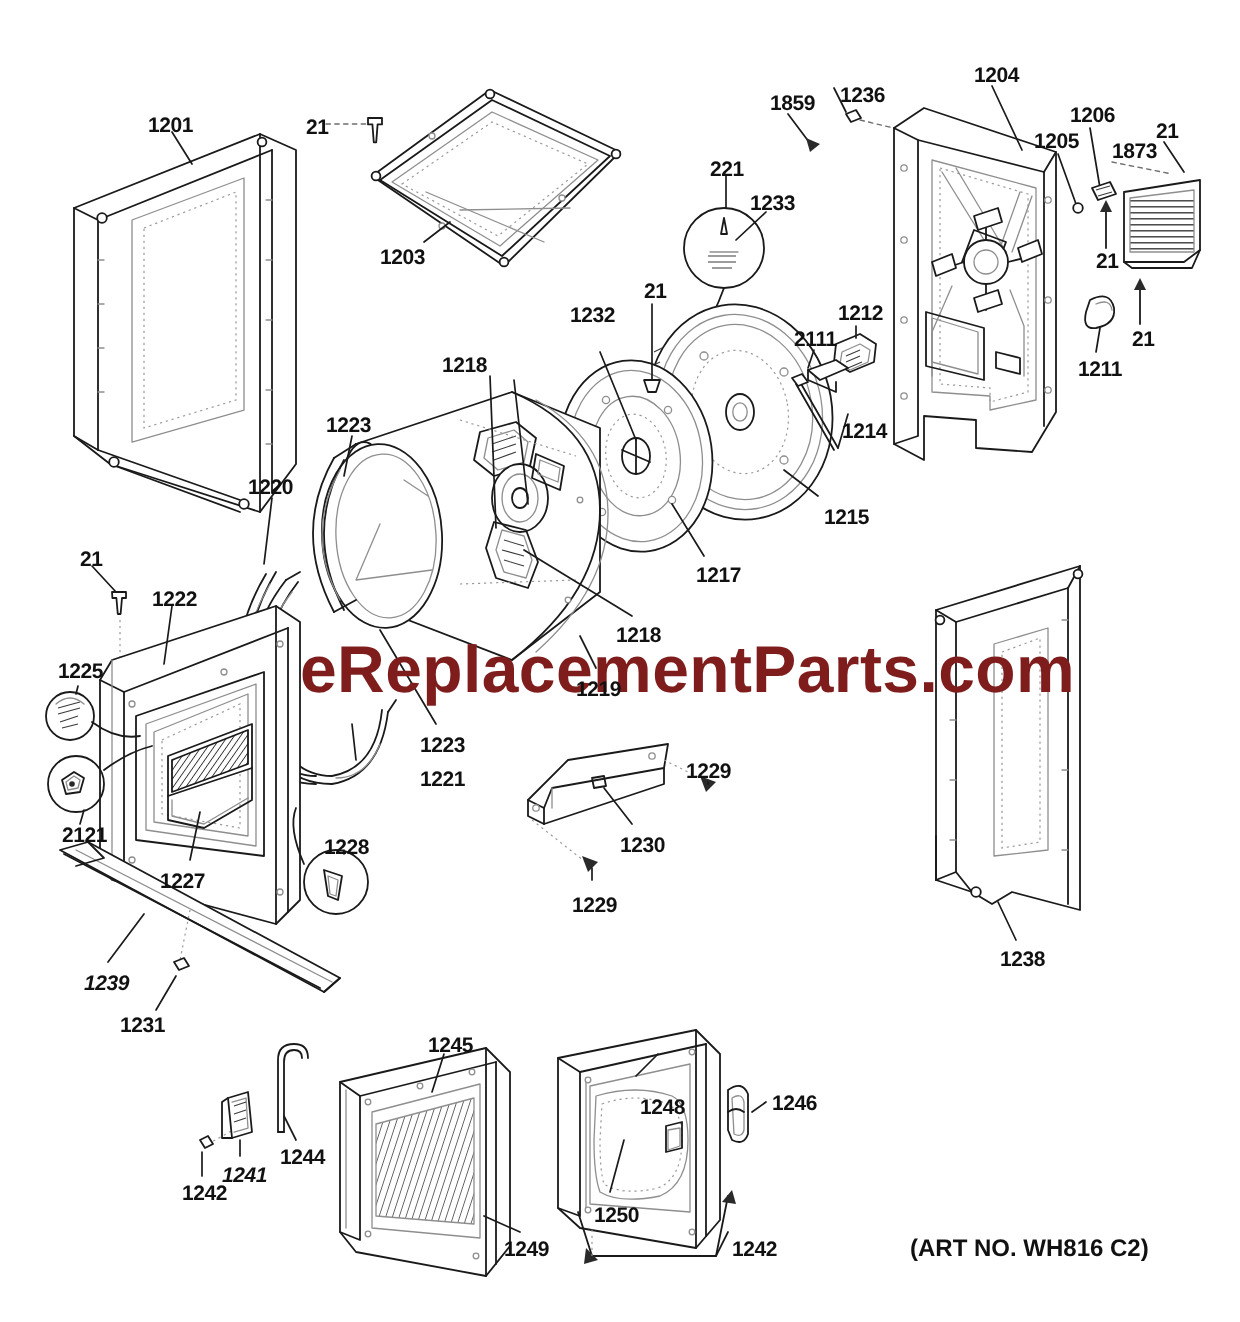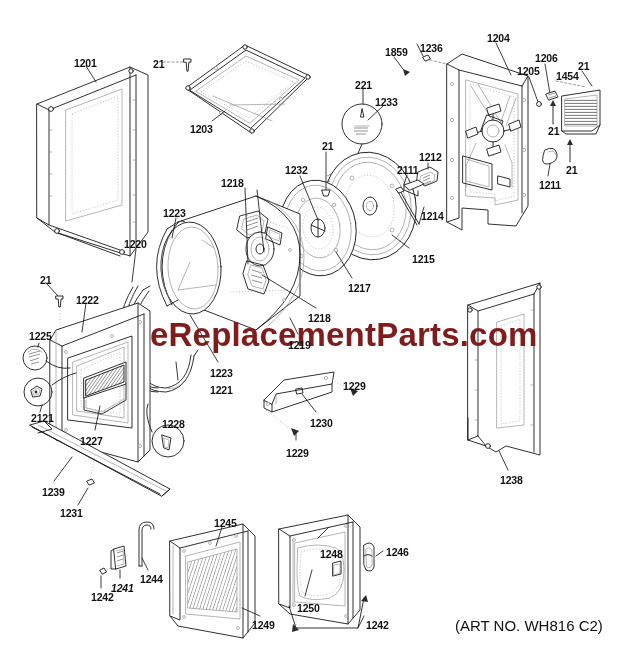--- a/index.html
+++ b/index.html
@@ -30,22 +30,22 @@
     font-size:10.5px;
     font-weight:bold;
     text-align:center;
     line-height:1.32;
     color:#111;
     white-space:pre-line;
   }
   .artno{
     position:absolute;
     font-family:"Liberation Sans", sans-serif;
-    font-size:15px;
-    font-weight:normal;
+    font-size:12px;
+    font-weight:bold;
     color:#111;
     white-space:nowrap;
   }
   .watermark{
     position:absolute;
     left:150px;top:316px;
     font-family:"Liberation Sans", sans-serif;
     font-size:33px;
     font-weight:bold;
     color:#7f1d1d;
@@ -527,46 +527,46 @@
       <div class="callout" style="left: 74px; top: 58px;">1201</div>
       <div class="callout" style="left: 153px; top: 59px;">21</div>
       <div class="callout" style="left: 190px; top: 124px;">1203</div>
       <div class="callout" style="left: 355px; top: 80px;">221</div>
       <div class="callout" style="left: 375px; top: 97px;">1233</div>
       <div class="callout" style="left: 385px; top: 47px;">1859</div>
       <div class="callout" style="left: 420px; top: 33px; margin-top: 10px;">1236</div>
       <div class="callout" style="left: 487px; top: 33px;">1204</div>
       <div class="callout" style="left: 535px; top: 53px;">1206</div>
       <div class="callout" style="left: 517px; top: 66px;">1205</div>
-      <div class="callout" style="left: 556px; top: 71px;">1454</div>
+      <div class="callout" style="left: 556px; top: 71px;">1873</div>
       <div class="callout" style="left: 578px; top: 61px;">21</div>
       <div class="callout" style="left: 548px; top: 126px;">21</div>
       <div class="callout" style="left: 566px; top: 165px;">21</div>
       <div class="callout" style="left: 539px; top: 180px;">1211</div>
       <div class="callout" style="left: 419px; top: 152px;">1212</div>
       <div class="callout" style="left: 397px; top: 165px;">2111</div>
       <div class="callout" style="left: 421px; top: 211px;">1214</div>
       <div class="callout" style="left: 412px; top: 254px;">1215</div>
       <div class="callout" style="left: 348px; top: 283px;">1217</div>
-      <div class="callout" style="left: 285px; top: 165px;">1232</div>
+      <div class="callout" style="left: 285px; top: 153px;">1232</div>
       <div class="callout" style="left: 322px; top: 141px;">21</div>
       <div class="callout" style="left: 221px; top: 178px;">1218</div>
       <div class="callout" style="left: 308px; top: 313px;">1218</div>
       <div class="callout" style="left: 288px; top: 340px;">1219</div>
       <div class="callout" style="left: 163px; top: 208px;">1223</div>
       <div class="callout" style="left: 210px; top: 368px;">1223</div>
       <div class="callout" style="left: 124px; top: 239px;">1220</div>
       <div class="callout" style="left: 170px; top: 385px; padding-left: 40px;">1221</div>
       <div class="callout" style="left: 40px; top: 275px;">21</div>
       <div class="callout" style="left: 76px; top: 295px;">1222</div>
       <div class="callout" style="left: 29px; top: 331px;">1225</div>
       <div class="callout" style="left: 31px; top: 413px;">2121</div>
       <div class="callout" style="left: 80px; top: 436px;">1227</div>
       <div class="callout" style="left: 162px; top: 419px;">1228</div>
-      <div class="callout" style="left: 42px; top: 487px;">1239</div>
+      <div class="callout" style="left: 42px; top: 487px; font-style: italic;">1239</div>
       <div class="callout" style="left: 60px; top: 508px;">1231</div>
       <div class="callout" style="left: 343px; top: 381px;">1229</div>
       <div class="callout" style="left: 310px; top: 418px;">1230</div>
       <div class="callout" style="left: 286px; top: 448px;">1229</div>
       <div class="callout" style="left: 500px; top: 475px;">1238</div>
       <div class="callout" style="left: 320px; top: 521px; margin-top: 28px;">1248</div>
       <div class="callout" style="left: 214px; top: 518px;">1245</div>
       <div class="callout" style="left: 386px; top: 547px;">1246</div>
       <div class="callout" style="left: 297px; top: 603px;">1250</div>
       <div class="callout" style="left: 252px; top: 620px;">1249</div>

